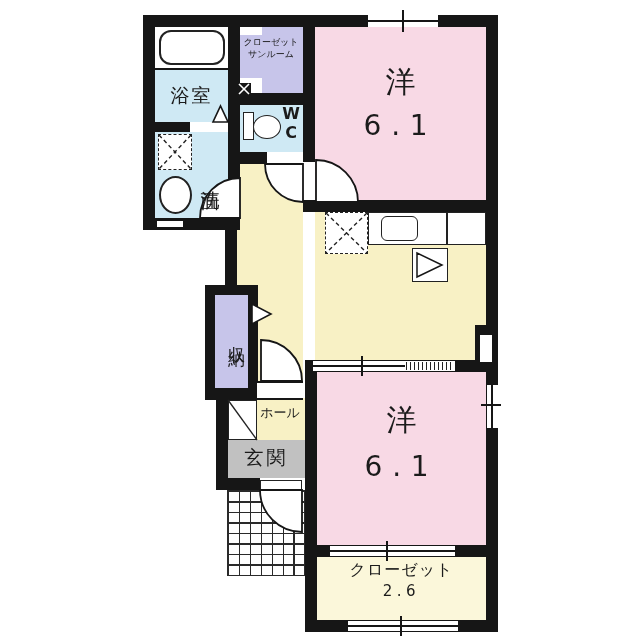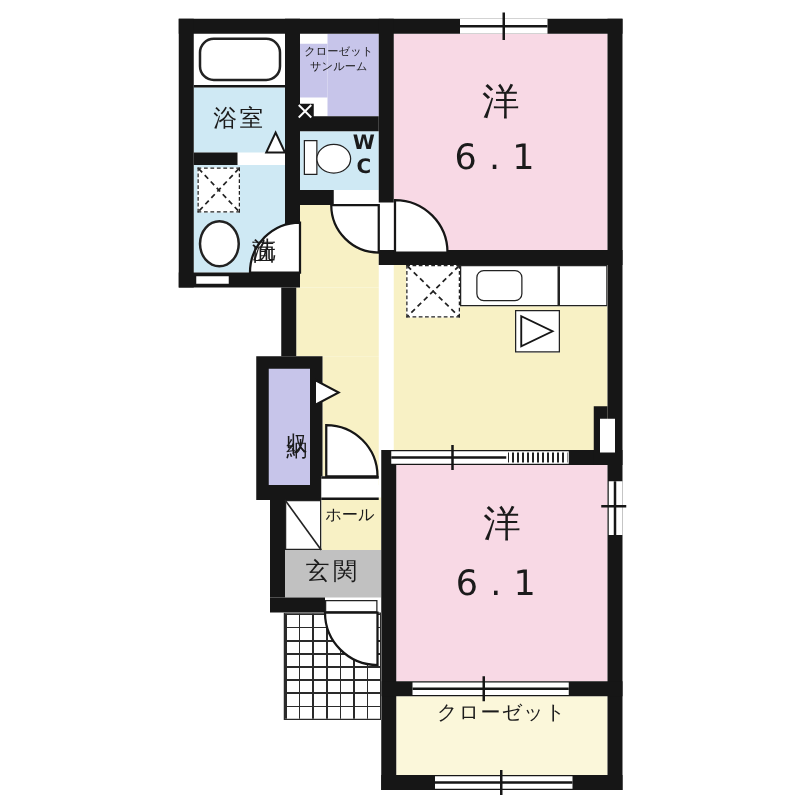--- a/index.html
+++ b/index.html
@@ -160,14 +160,15 @@
   <div class="lbl vert" style="left:219px;top:302px;width:26px;height:70px;font-size:17px;letter-spacing:4px;">収納</div>
 
   <div class="lbl" style="left:255px;top:406px;width:50px;font-size:13px;">ホール</div>
 
   <div class="lbl" style="left:228px;top:448px;width:77px;font-size:19px;letter-spacing:3px;">玄関</div>
 
   <div class="lbl" style="left:317px;top:404px;width:169px;font-size:30px;">洋</div>
   <div class="lbl" style="left:317px;top:452px;width:169px;font-size:28px;letter-spacing:0.35em;">6.1</div>
 
   <div class="lbl" style="left:317px;top:562px;width:169px;font-size:16px;letter-spacing:1px;">クローゼット</div>
+  <div class="lbl" style="left:317px;top:584px;width:169px;font-size:15px;letter-spacing:0.3em;">2.6</div>
 
 </div>
 
 </body></html>

